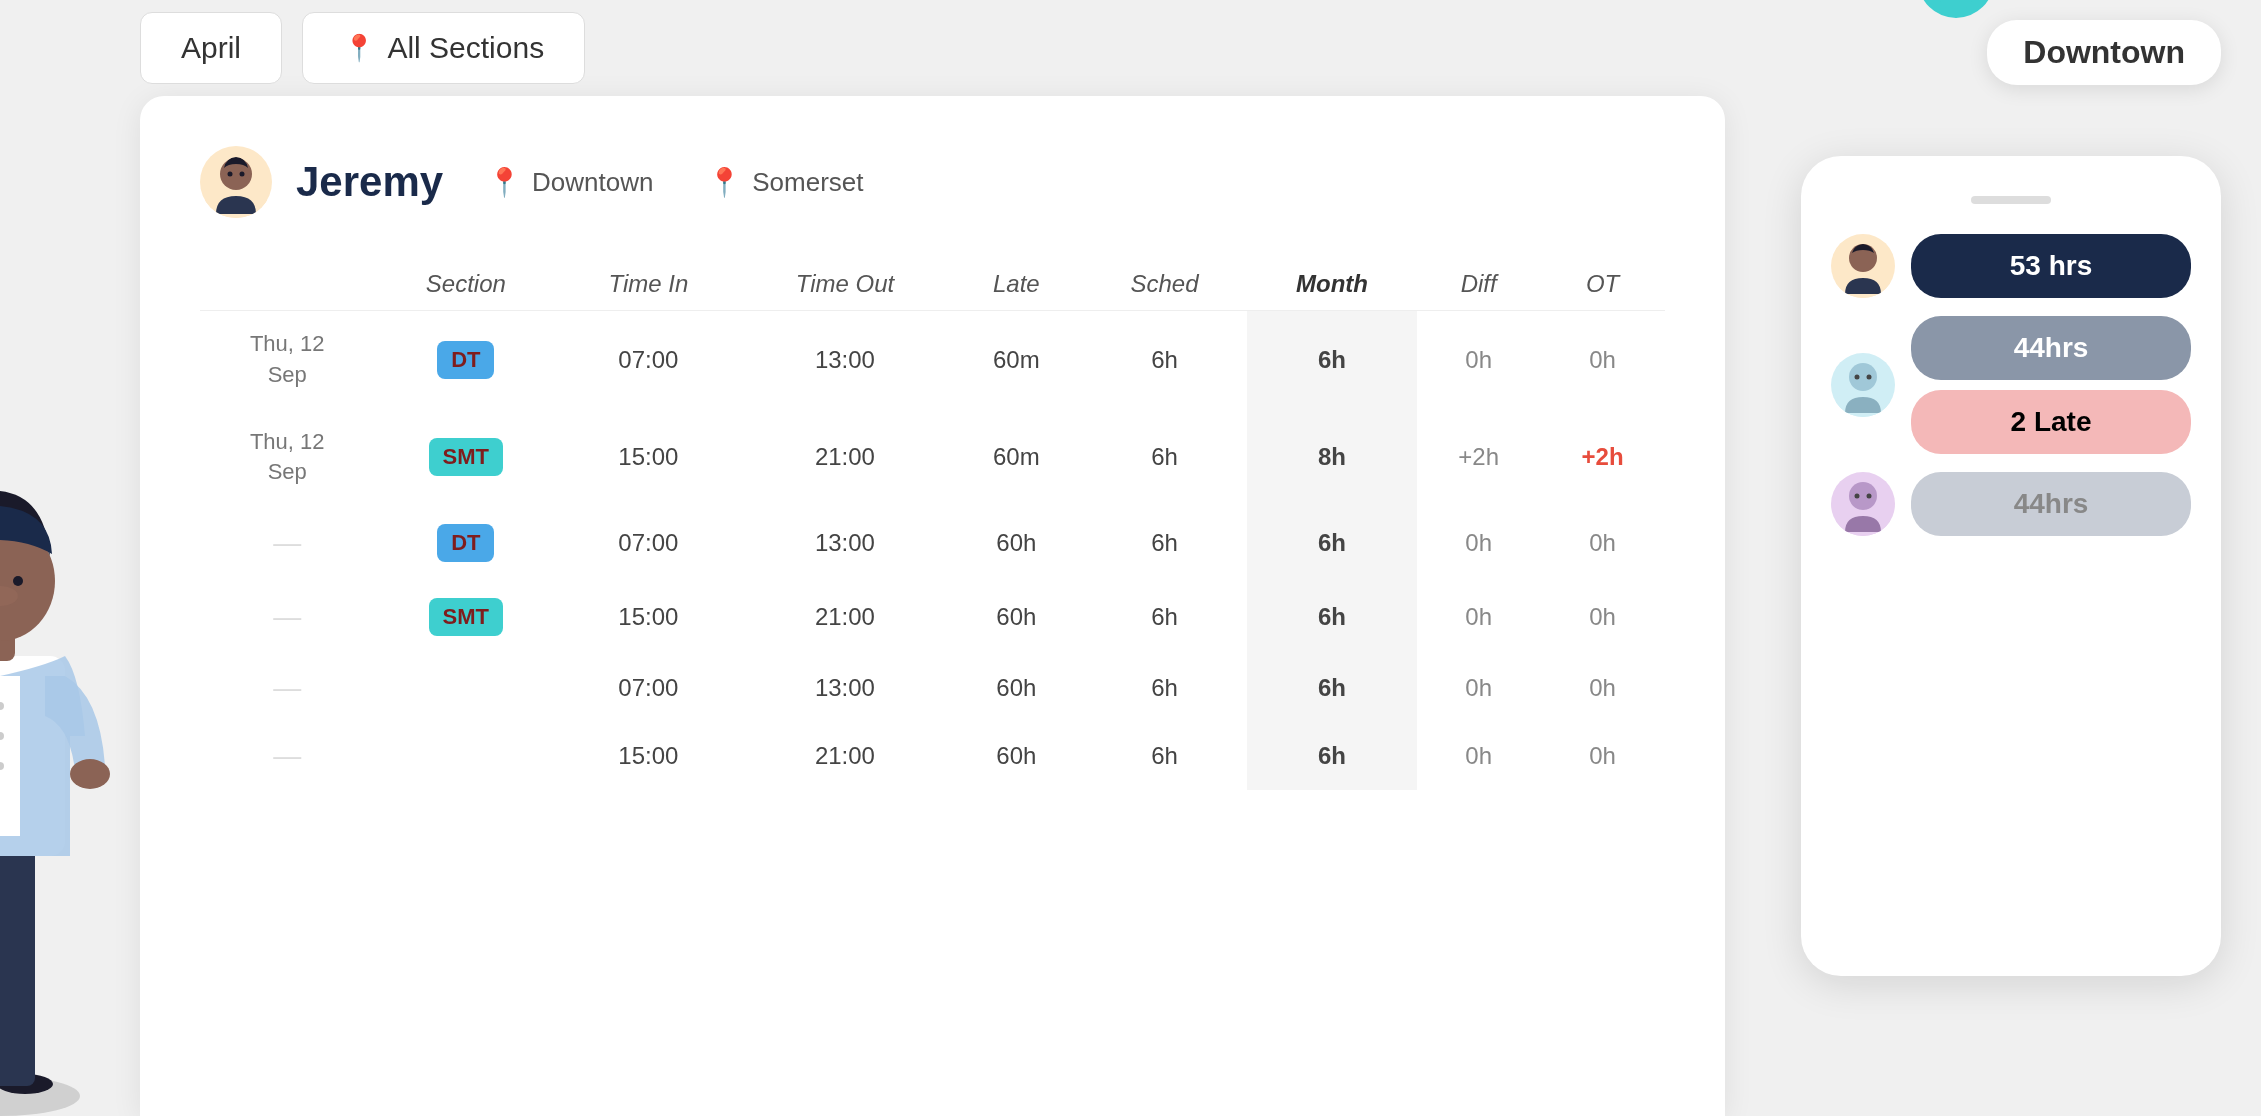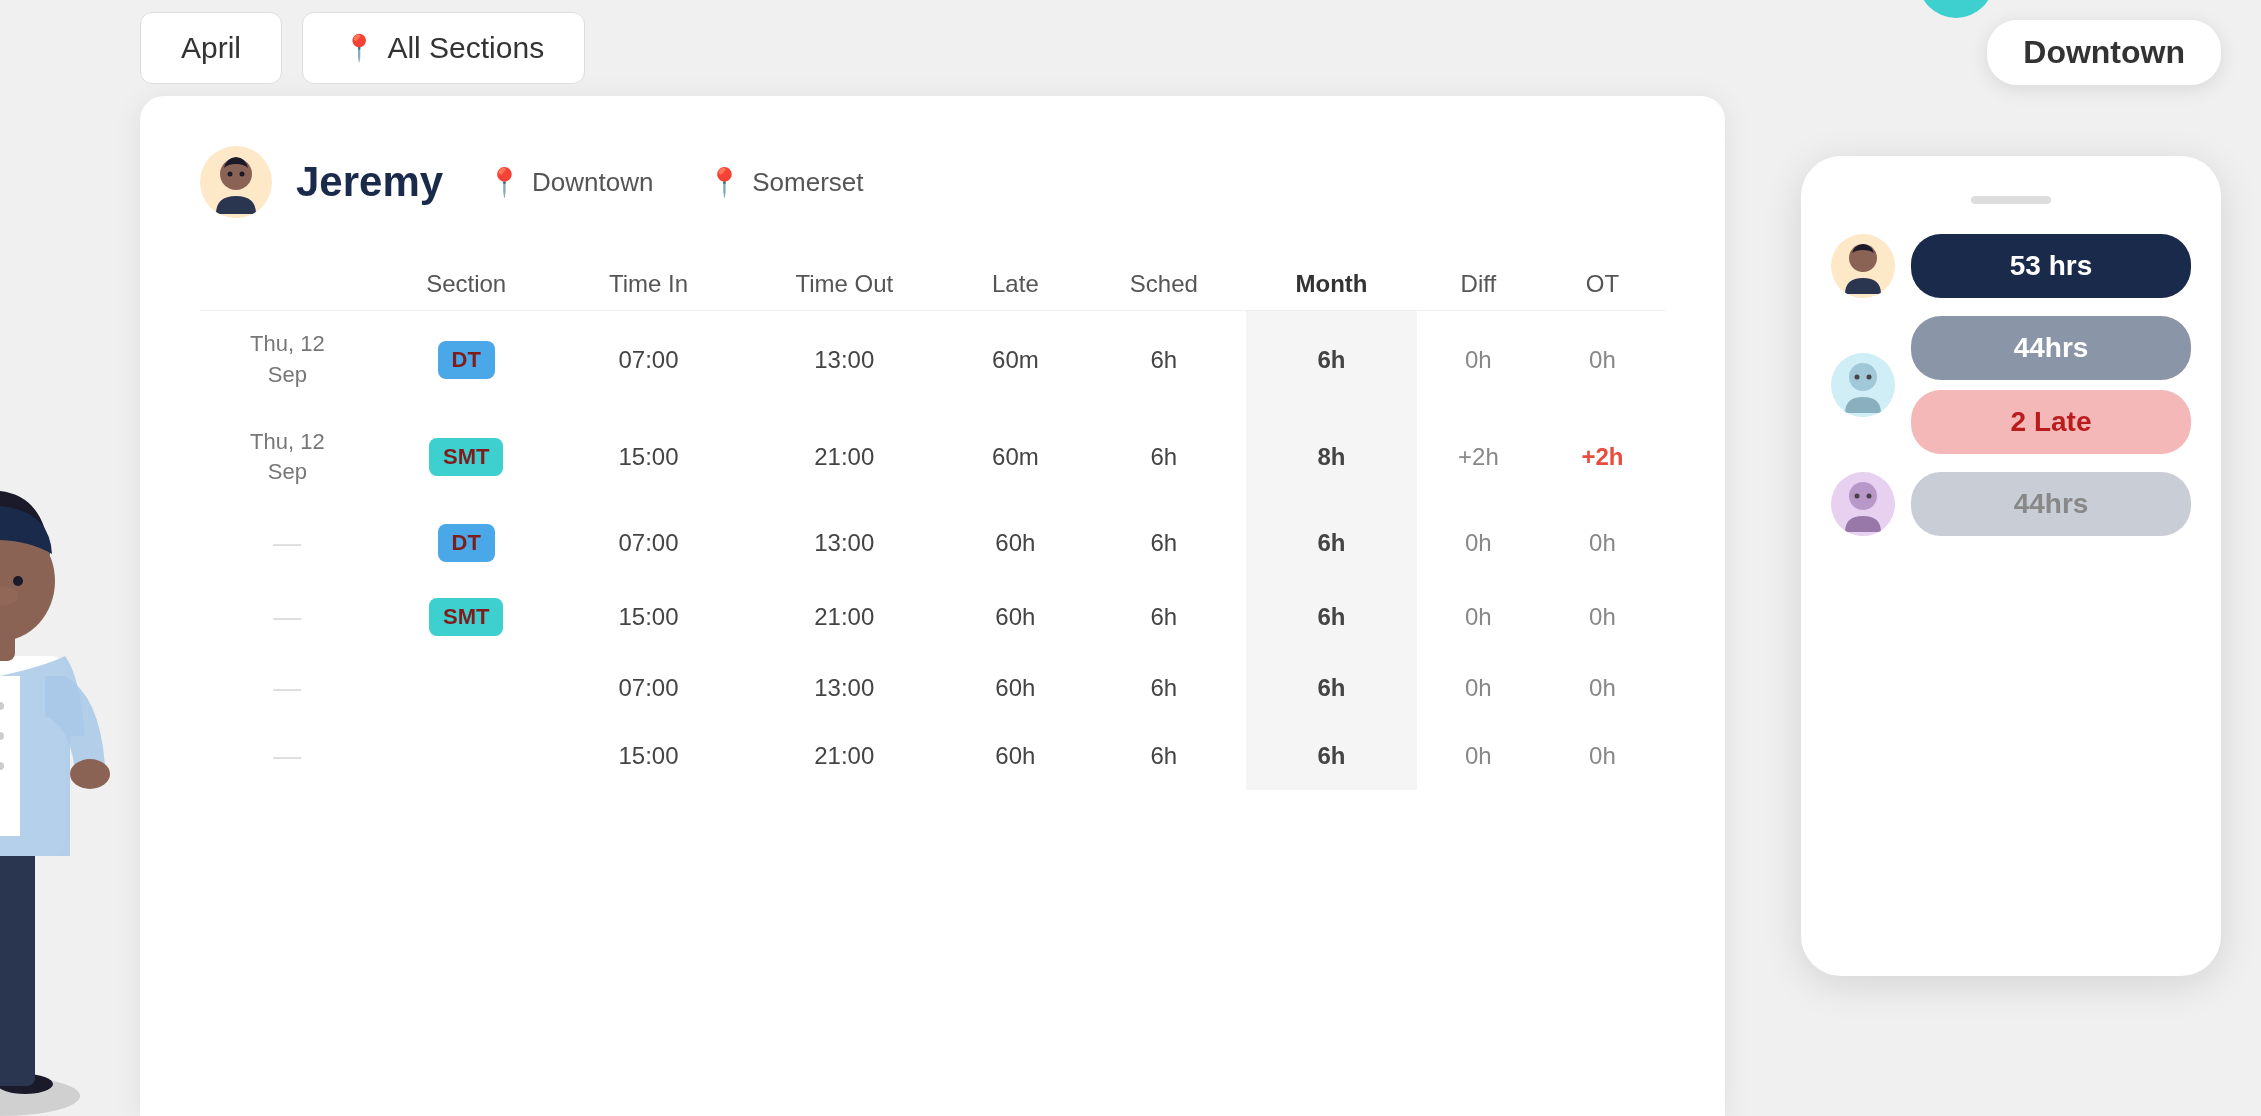--- a/index.html
+++ b/index.html
@@ -112,20 +112,21 @@
       width: 100%;
       border-collapse: separate;
       border-spacing: 0;
       font-size: 24px;
     }
     .schedule-table th {
       color: #555;
       font-weight: 500;
       padding: 12px 20px;
       text-align: center;
+      font-style: italic;
     }
     .schedule-table th.total-col {
       font-weight: 700;
       color: #333;
     }
     .schedule-table td {
       padding: 18px 20px;
       text-align: center;
       color: #444;
     }
@@ -191,21 +192,21 @@
       padding: 16px 24px;
       font-size: 28px;
       font-weight: 700;
       color: white;
       text-align: center;
       cursor: pointer;
     }
     .hrs-dark { background: #1a2a4a; }
     .hrs-medium { background: #2a3f6a; }
     .hrs-gray { background: #8a96a8; }
-    .hrs-pink { background: #f4b8b8; color: #b91c1c; text-align: center; }
+    .hrs-pink { background: #f4b8b8; color: #000000; text-align: center; }
     .hrs-light-gray { background: #c8cdd6; color: #888; }
 
     
     .floating-pin {
       position: absolute;
       top: -60px;
       right: 260px;
       z-index: 20;
     }
     .floating-pin svg {

